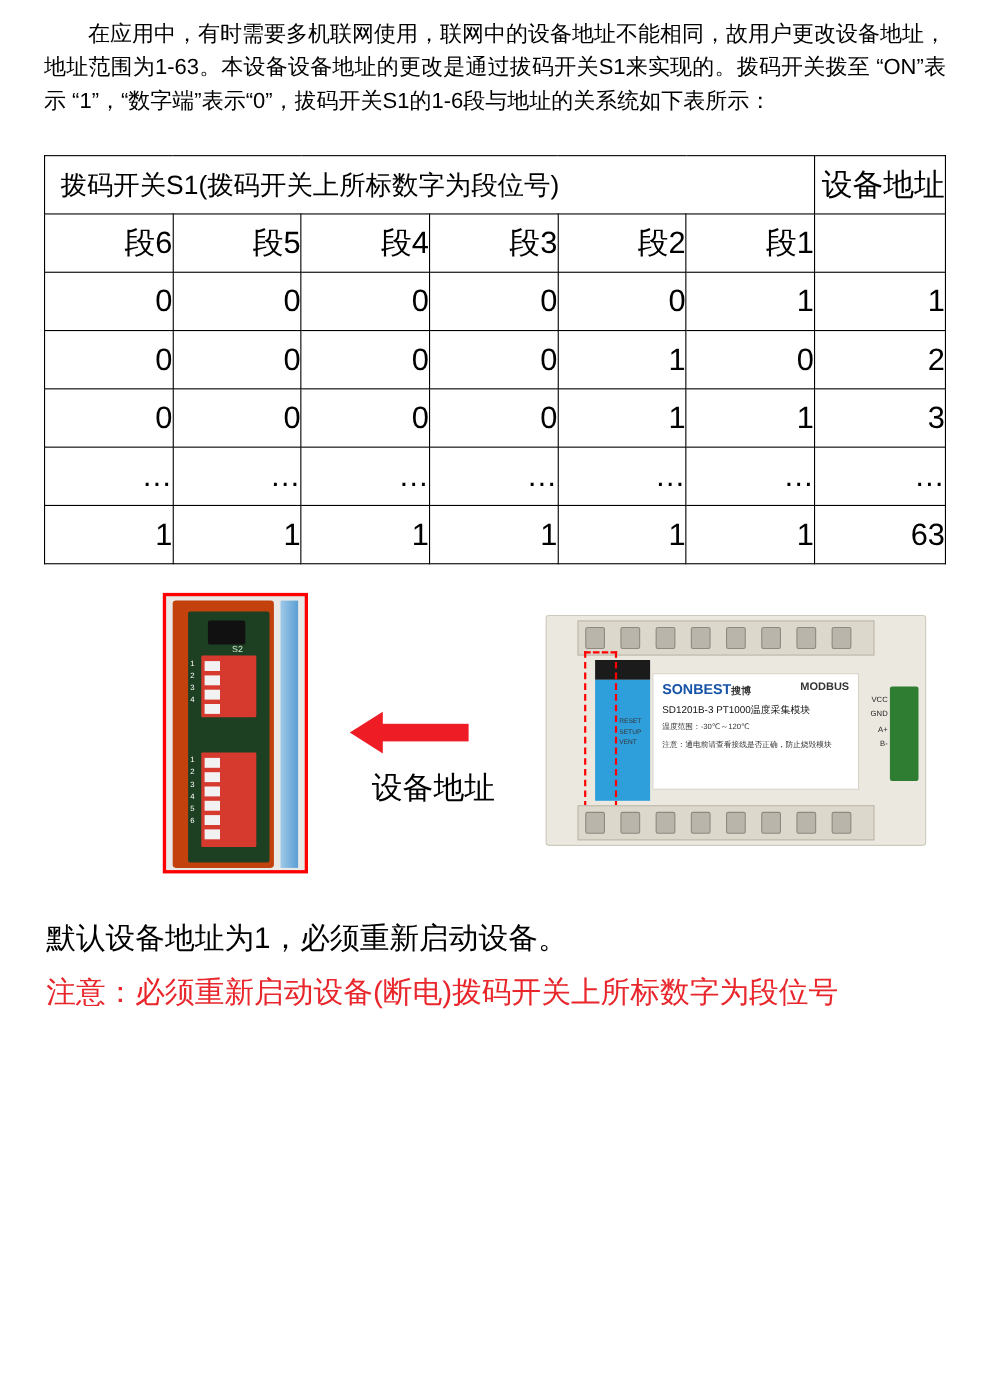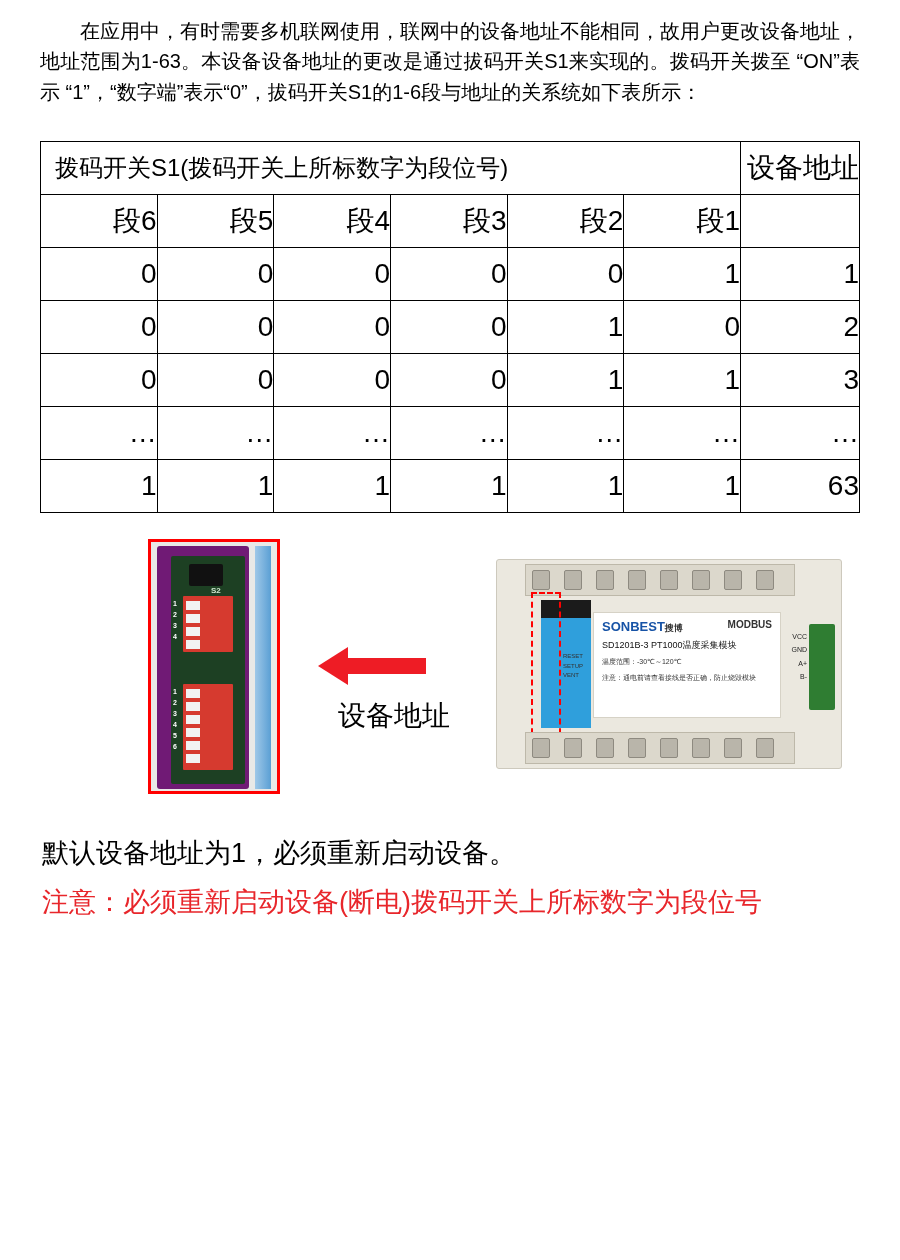--- a/index.html
+++ b/index.html
@@ -83,23 +83,22 @@
     background: #e9e9e7;
     border: 3px solid #ff0000;
     box-sizing: border-box;
   }
   .dip-inner {
     position: absolute;
     left: 6px;
     top: 4px;
     width: 92px;
     height: 243px;
-    background: #701a75;
+    background: #c2410c;
     border-radius: 3px;
-    font-weight: bold;
   }
   .dip-blue-strip {
     position: absolute;
     right: 6px;
     top: 4px;
     width: 16px;
     height: 243px;
     background: linear-gradient(to right,#9fc8e8,#5a9fd4);
   }
   .pcb {

